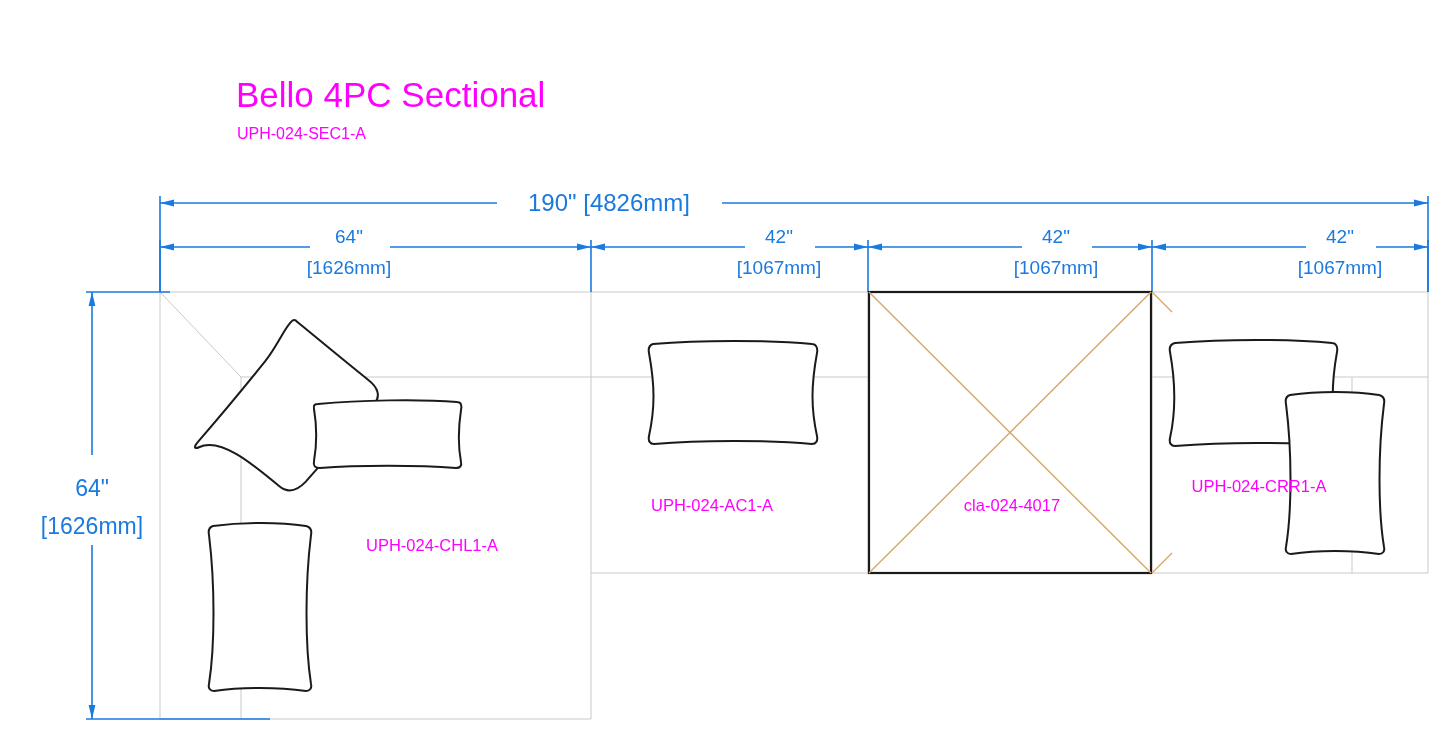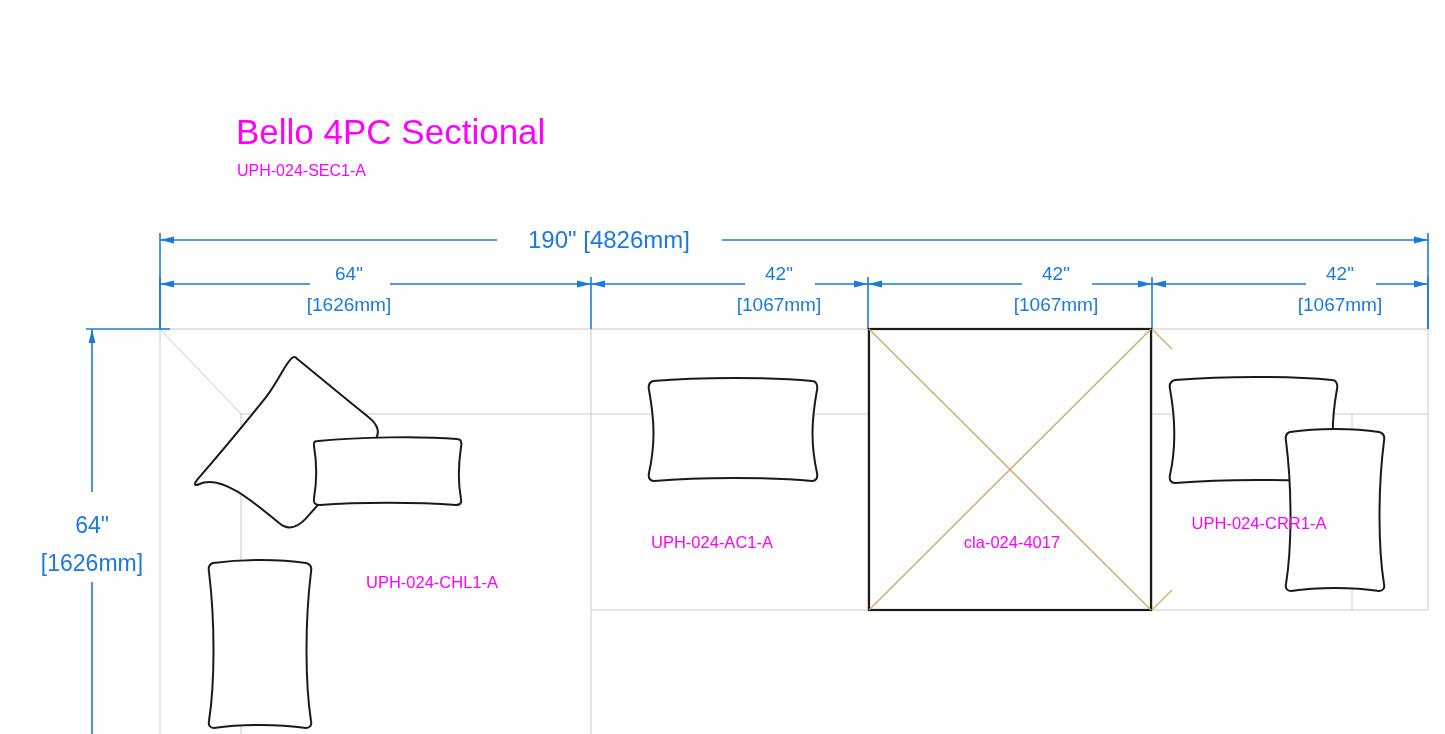--- a/index.html
+++ b/index.html
@@ -14,21 +14,20 @@
     font-family: "Liberation Sans", sans-serif;
     overflow: hidden;
     position: relative;
   }
   #drawing-root {
     position: absolute;
     left: 0;
     top: 0;
     width: 1445px;
     height: 548px;
-    margin-top: 37px;
   }
   svg.drawing {
     display: block;
     width: 1445px;
     height: 734px;
   }
   
   .title-text {
     font-family: "Liberation Sans", sans-serif;
     font-size: 35px;

